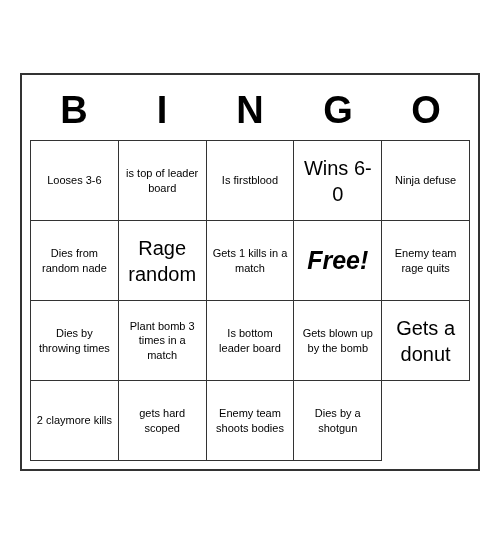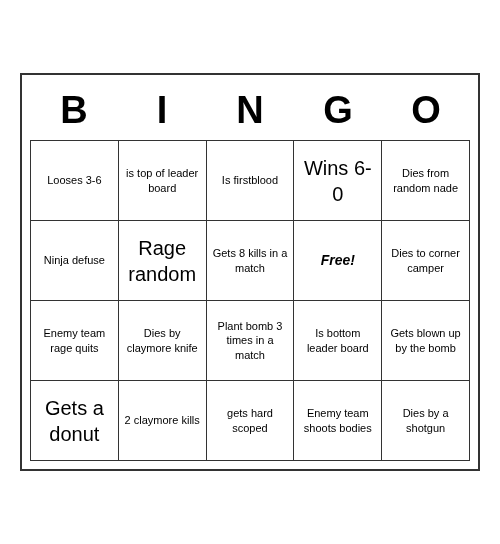--- a/index.html
+++ b/index.html
@@ -47,49 +47,48 @@
       padding: 4px;
       font-size: 11px;
       line-height: 1.3;
       color: #000;
     }
     .bingo-cell.large-text {
       font-size: 20px;
       font-weight: normal;
     }
     .bingo-cell.free {
-      font-size: 14px;
+      font-size: 25px;
       font-weight: bold;
       font-style: italic;
     }
   </style>
 </head>
 <body>
 
 <div class="bingo-card">
   <div class="bingo-header">
   <span class="bingo-letter">B</span>
       <span class="bingo-letter">I</span>
       <span class="bingo-letter">N</span>
       <span class="bingo-letter">G</span>
       <span class="bingo-letter">O</span>
     </div>
   <div class="bingo-grid">
       <div class="bingo-cell">Looses 3-6</div>
       <div class="bingo-cell">is top of leader board</div>
       <div class="bingo-cell">Is firstblood</div>
       <div class="bingo-cell large-text">Wins 6-0</div>
+      <div class="bingo-cell">Ninja defuse</div>
       <div class="bingo-cell">Dies from random nade</div>
-      <div class="bingo-cell">Ninja defuse</div>
       <div class="bingo-cell large-text">Rage random</div>
-      <div class="bingo-cell">Gets 8 kills in a match</div>
+      <div class="bingo-cell">Gets 1 kills in a match</div>
       <div class="bingo-cell free">Free!</div>
-      <div class="bingo-cell">Dies to corner camper</div>
       <div class="bingo-cell">Enemy team rage quits</div>
-      <div class="bingo-cell">Dies by claymore knife</div>
+      <div class="bingo-cell">Dies by throwing times</div>
       <div class="bingo-cell">Plant bomb 3 times in a match</div>
       <div class="bingo-cell">Is bottom leader board</div>
       <div class="bingo-cell">Gets blown up by the bomb</div>
       <div class="bingo-cell large-text">Gets a donut</div>
       <div class="bingo-cell">2 claymore kills</div>
       <div class="bingo-cell">gets hard scoped</div>
       <div class="bingo-cell">Enemy team shoots bodies</div>
       <div class="bingo-cell">Dies by a shotgun</div>
     </div>
 </div>

